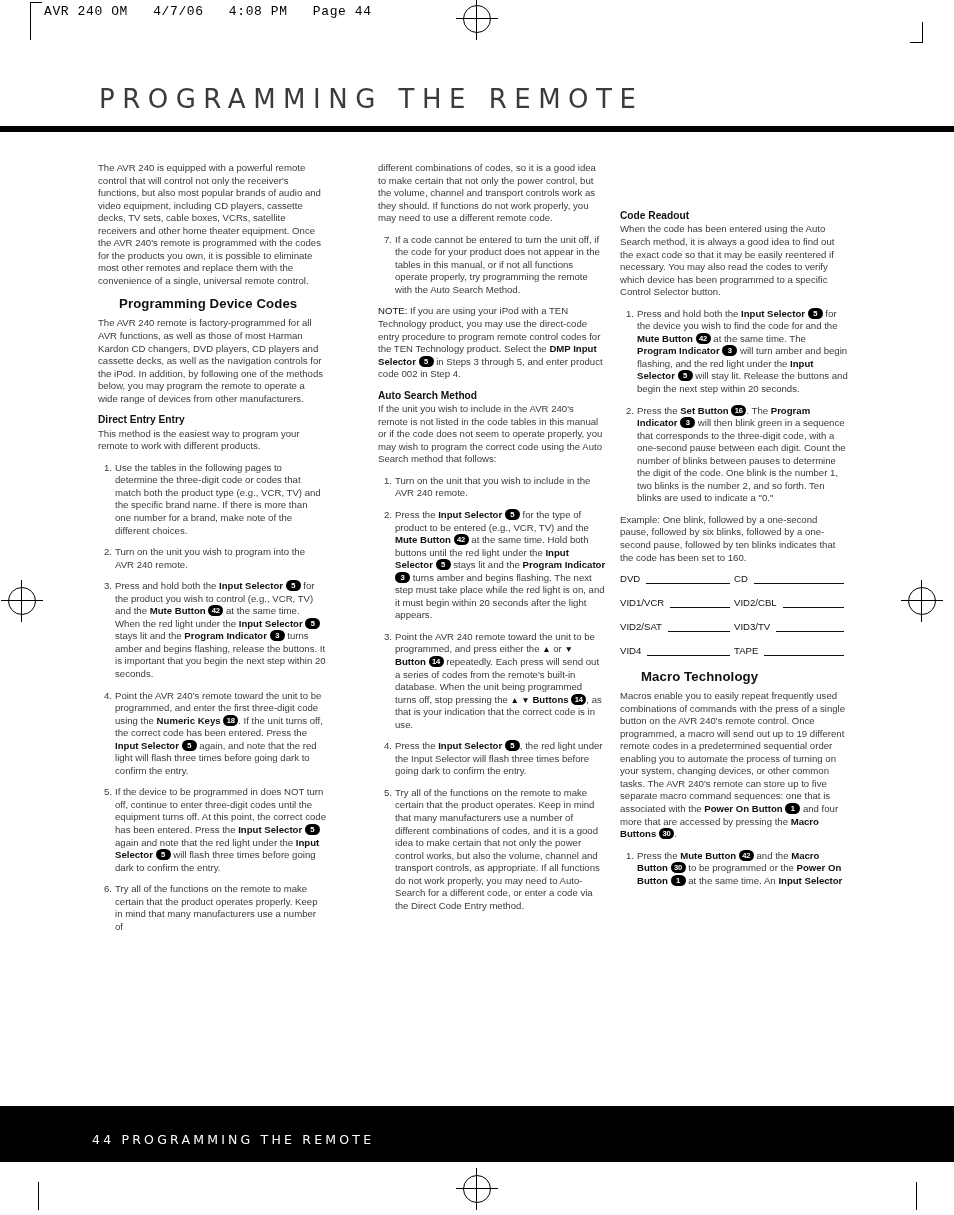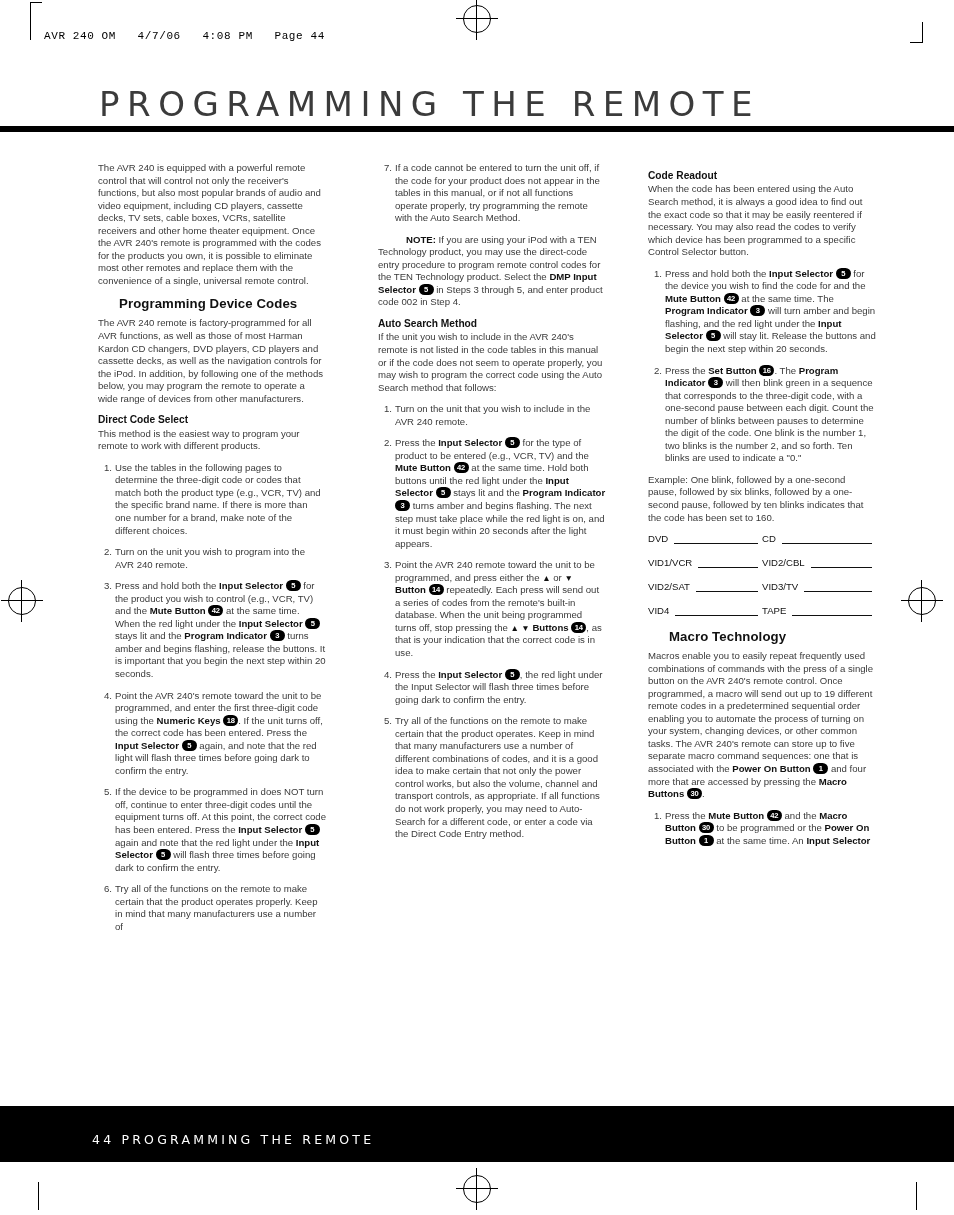--- a/index.html
+++ b/index.html
@@ -18,47 +18,47 @@
   .crop-br-v{position:absolute;left:916px;top:1182px;width:1px;height:28px;background:#000;}
   .reg{position:absolute;width:26px;height:26px;border-radius:50%;border:1px solid #000;}
   .reg:before{content:"";position:absolute;left:-8px;top:12px;width:42px;height:1px;background:#000;}
   .reg:after{content:"";position:absolute;top:-8px;left:12px;width:1px;height:42px;background:#000;}
   .reg-top{left:463px;top:5px;}
   .reg-bottom{left:463px;top:1175px;}
   .reg-left{left:8px;top:587px;}
   .reg-right{left:908px;top:587px;}
 
   .slug{position:absolute;left:44px;top:4px;font-family:"Liberation Mono", monospace;
-        font-size:11px;letter-spacing:.6px;color:#000;white-space:pre;margin-top:26px;}
+        font-size:13px;letter-spacing:.6px;color:#000;white-space:pre;}
 
   
   .title{
     position:absolute;left:99px;top:84px;
     font-family:"DejaVu Sans", sans-serif;
-    font-size:34px;letter-spacing:7.5px;color:#3b3b3b;font-weight:400;
+    font-size:26px;letter-spacing:7.5px;color:#3b3b3b;font-weight:400;
   }
   .rule{position:absolute;left:0;top:126px;width:954px;height:6px;background:#000;}
 
   
   .footbar{position:absolute;left:0;top:1106px;width:954px;height:56px;background:#000;}
   .foot-text{position:absolute;left:92px;top:1132px;color:#fff;
     font-family:"DejaVu Sans", sans-serif;font-size:12.5px;letter-spacing:3.2px;}
 
   
   .col{position:absolute;top:162px;width:228px;}
   .col1{left:98px;}
   .col2{left:378px;}
-  .col3{left:648px;}
+  .col3{left:620px;margin-top:40px;}
 
   p{margin:0 0 9px 0;font-size:9.6px;line-height:12.55px;color:#3a3a3a;text-align:left;}
   h2{margin:9px 0 6px 0;font-size:13.2px;line-height:15px;font-weight:700;color:#111;
      letter-spacing:.1px;padding-left:21px;}
   h3{margin:8px 0 1px 0;font-size:10.2px;line-height:12.4px;font-weight:700;color:#111;}
   b{color:#111;font-weight:700;}
-  .note-lead{color:#111;font-weight:700;margin-left:28px;}
+  .note-lead{color:#111;font-weight:400;}
 
   ol{margin:0;padding:0;list-style:none;}
   li{position:relative;padding-left:17px;margin:0 0 9px 0;
      font-size:9.6px;line-height:12.55px;color:#3a3a3a;}
   li .num{position:absolute;left:0;top:0;width:14px;text-align:right;color:#3a3a3a;}
 
   
   .badge{
     display:inline-block;min-width:11px;height:11px;line-height:11px;
     padding:0 2px;border-radius:6px;background:#000;color:#fff;
@@ -95,21 +95,21 @@
 
   <div class="title">PROGRAMMING THE REMOTE</div>
   <div class="rule"></div>
 
   <div class="col col1">
     <p>The AVR 240 is equipped with a powerful remote control that will control not only the receiver's functions, but also most popular brands of audio and video equipment, including CD players, cassette decks, TV sets, cable boxes, VCRs, satellite receivers and other home theater equipment. Once the AVR 240's remote is programmed with the codes for the products you own, it is possible to eliminate most other remotes and replace them with the convenience of a single, universal remote control.</p>
 
     <h2>Programming Device Codes</h2>
     <p>The AVR 240 remote is factory-programmed for all AVR functions, as well as those of most Harman Kardon CD changers, DVD players, CD players and cassette decks, as well as the navigation controls for the iPod. In addition, by following one of the methods below, you may program the remote to operate a wide range of devices from other manufacturers.</p>
 
-    <h3>Direct Code Select</h3>
+    <h3>Direct Entry Entry</h3>
     <p>This method is the easiest way to program your remote to work with different products.</p>
 
     <ol>
       <li>
         <span class="num">1.</span>
         <span>Use the tables in the following pages to determine the three-digit code or codes that match both the product type (e.g., VCR, TV) and the specific brand name. If there is more than one number for a brand, make note of the different choices.</span>
       </li>
       <li>
         <span class="num">2.</span>
         <span>Turn on the unit you wish to program into the AVR 240 remote.</span>
@@ -124,20 +124,21 @@
         <span class="num">5.</span><span>If the device to be programmed in does NOT turn off, continue to enter three-digit codes until the equipment turns off. At this point, the correct code has been entered. Press the </span><b>Input Selector</b><span> </span><span class="badge">5</span><span> again and note that the red light under the </span><b>Input Selector</b><span> </span><span class="badge">5</span><span> will flash three times before going dark to confirm the entry.</span>
       </li>
       <li>
         <span class="num">6.</span>
         <span>Try all of the functions on the remote to make certain that the product operates properly. Keep in mind that many manufacturers use a number of</span>
       </li>
     </ol>
   </div>
 
   <div class="col col2">
+    <p>different combinations of codes, so it is a good idea to make certain that not only the power control, but the volume, channel and transport controls work as they should. If functions do not work properly, you may need to use a different remote code.</p>
 
     <ol>
       <li>
         <span class="num">7.</span>
         <span>If a code cannot be entered to turn the unit off, if the code for your product does not appear in the tables in this manual, or if not all functions operate properly, try programming the remote with the Auto Search Method.</span>
       </li>
     </ol>
 
     <p><span class="note-lead">NOTE:</span><span> If you are using your iPod with a TEN Technology product, you may use the direct-code entry procedure to program remote control codes for the TEN Technology product. Select the </span><b>DMP Input Selector</b><span> </span><span class="badge">5</span><span> in Steps 3 through 5, and enter product code 002 in Step 4.</span>
     </p>

